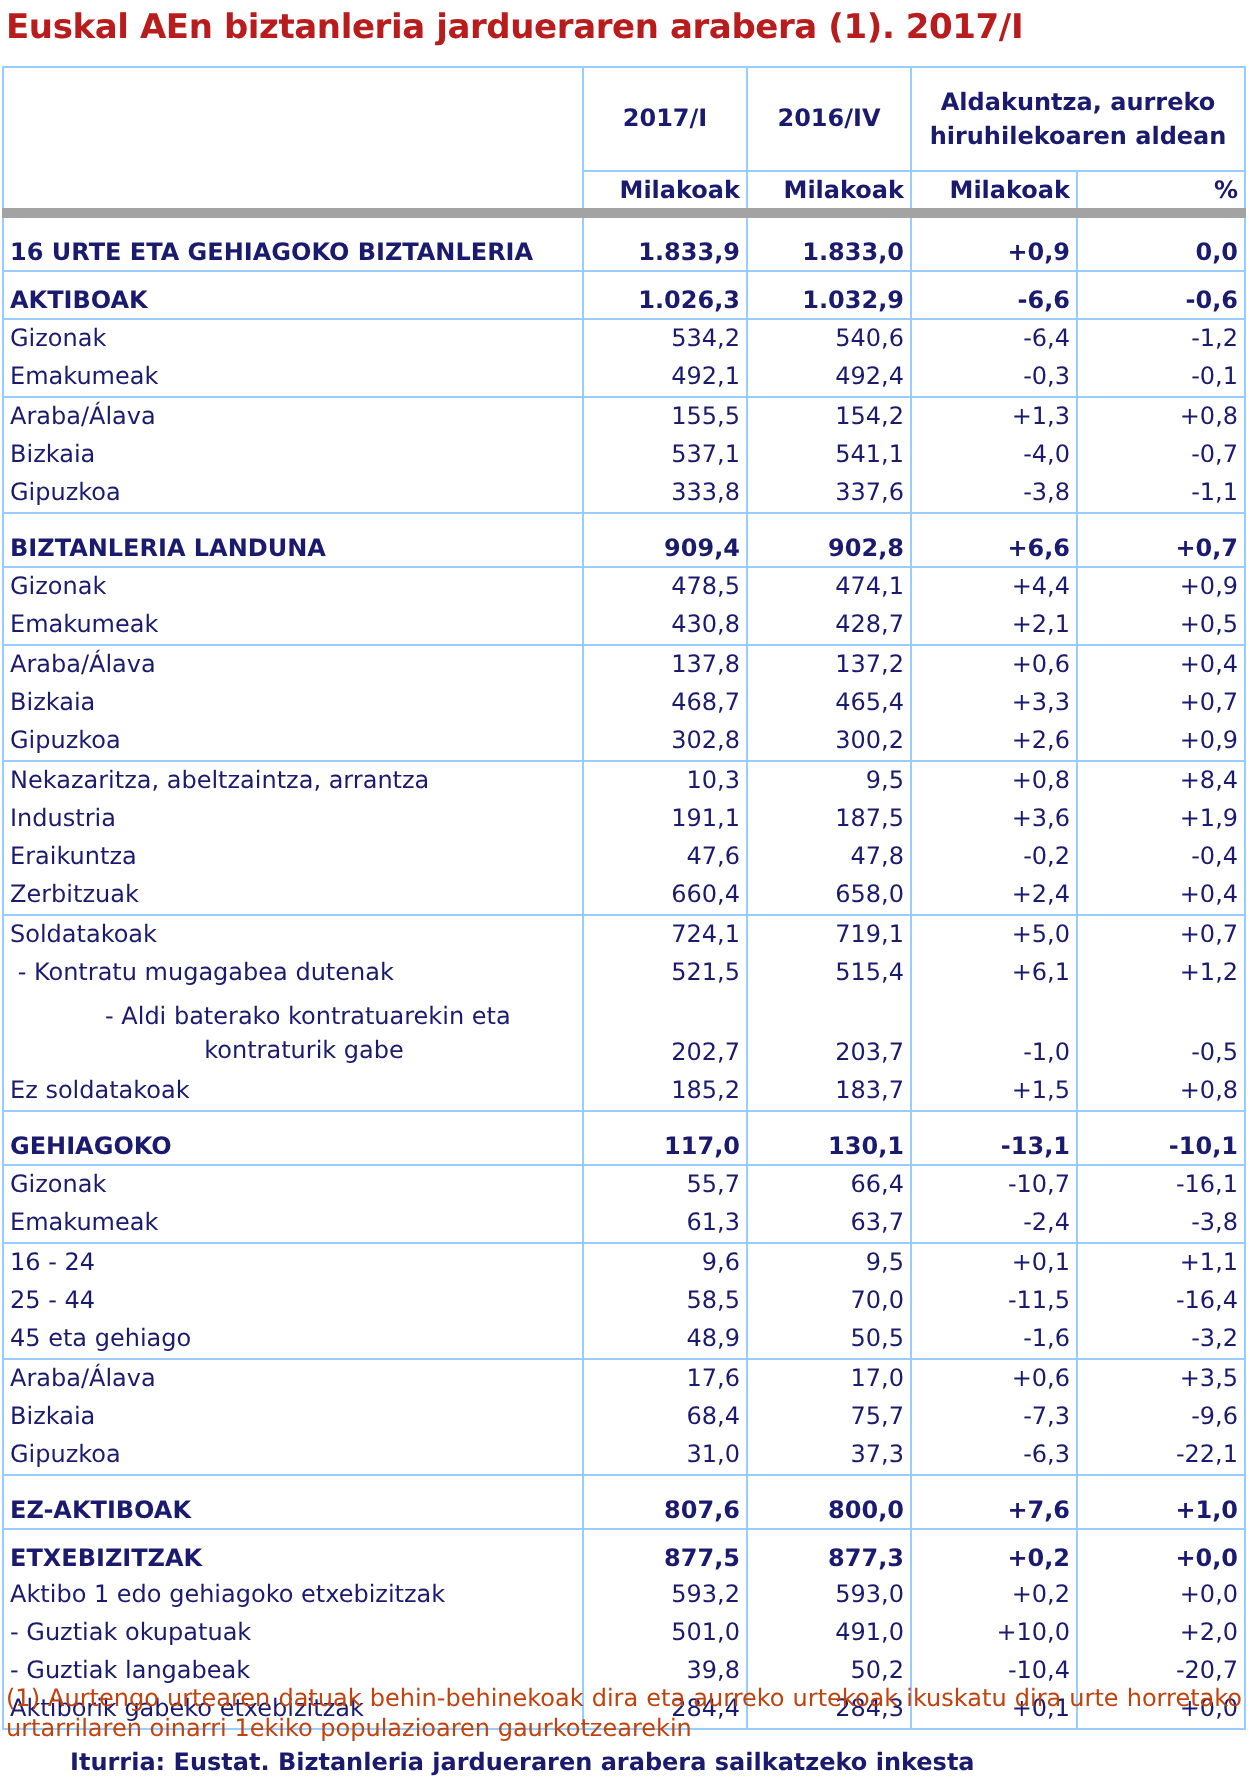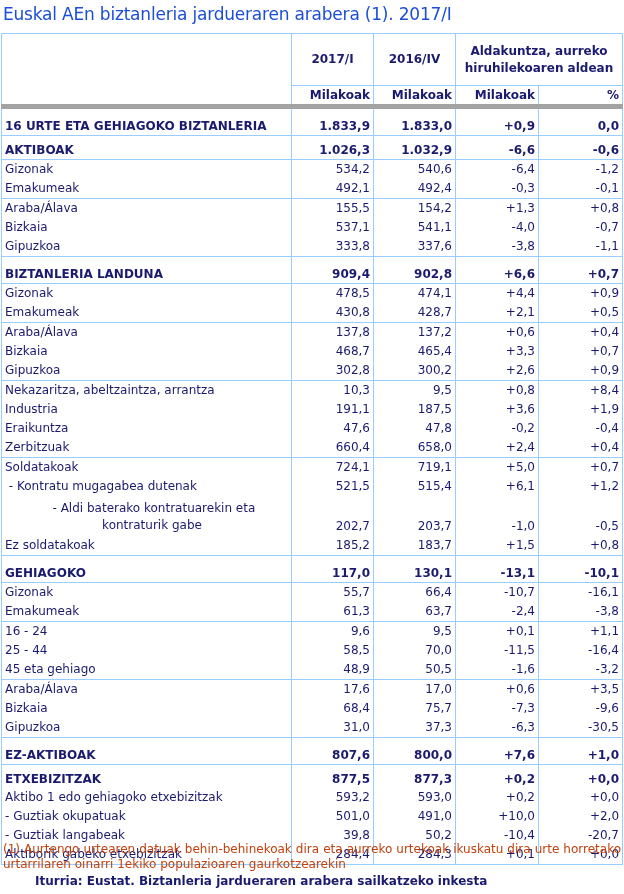--- a/index.html
+++ b/index.html
@@ -1,19 +1,19 @@
 <!DOCTYPE html>
 <html><head>
 <meta charset="utf-8">
 <style>
   html, body { margin: 0; padding: 0; background: #ffffff; }
   body { width: 624px; height: 894px; position: relative; overflow: hidden;
          font-family: "DejaVu Sans", "Liberation Sans", sans-serif; color: #1a1a6e; }
-  .title { position: absolute; left: 3px; top: 4px; font-size: 17px; color: #1d4ed8;
-           font-family: "DejaVu Sans", sans-serif; letter-spacing: -0.2px; white-space: nowrap; }
+  .title { position: absolute; left: 3px; top: 4px; font-size: 17px; color: #b91c1c;
+           font-family: "DejaVu Sans", sans-serif; letter-spacing: -0.2px; white-space: nowrap; font-weight: bold; }
   table.t { position: absolute; left: 1px; top: 33px; width: 621px; border-collapse: collapse;
             font-size: 12px; table-layout: fixed; }
   table.t td, table.t th { padding: 0 3px; white-space: nowrap; line-height: 15px; }
   col.c0 { width: 290px; } col.c1 { width: 82px; } col.c2 { width: 82px; }
   col.c3 { width: 83px; } col.c4 { width: 84px; }
   .vb { border-left: 1px solid #99ccff; }
   .outer-l { border-left: 1px solid #99ccff; }
   .outer-r { border-right: 1px solid #99ccff; }
   th { font-weight: bold; color: #1a1a6e; font-size: 12px; }
   .h1 th { height: 51px; border-top: 1px solid #99ccff; text-align: center; vertical-align: middle; }
@@ -267,21 +267,21 @@
     <td class="vb num">68,4</td>
     <td class="vb num">75,7</td>
     <td class="vb num">-7,3</td>
     <td class="vb num outer-r">-9,6</td>
   </tr>
   <tr class="r bl">
     <td class="outer-l ind">Gipuzkoa</td>
     <td class="vb num">31,0</td>
     <td class="vb num">37,3</td>
     <td class="vb num">-6,3</td>
-    <td class="vb num outer-r">-30,5</td>
+    <td class="vb num outer-r">-22,1</td>
   </tr>
 
   <tr class="sec bl">
     <td class="outer-l">EZ-AKTIBOAK</td>
     <td class="vb num">807,6</td>
     <td class="vb num">800,0</td>
     <td class="vb num">+7,6</td>
     <td class="vb num outer-r">+1,0</td>
   </tr>
 

